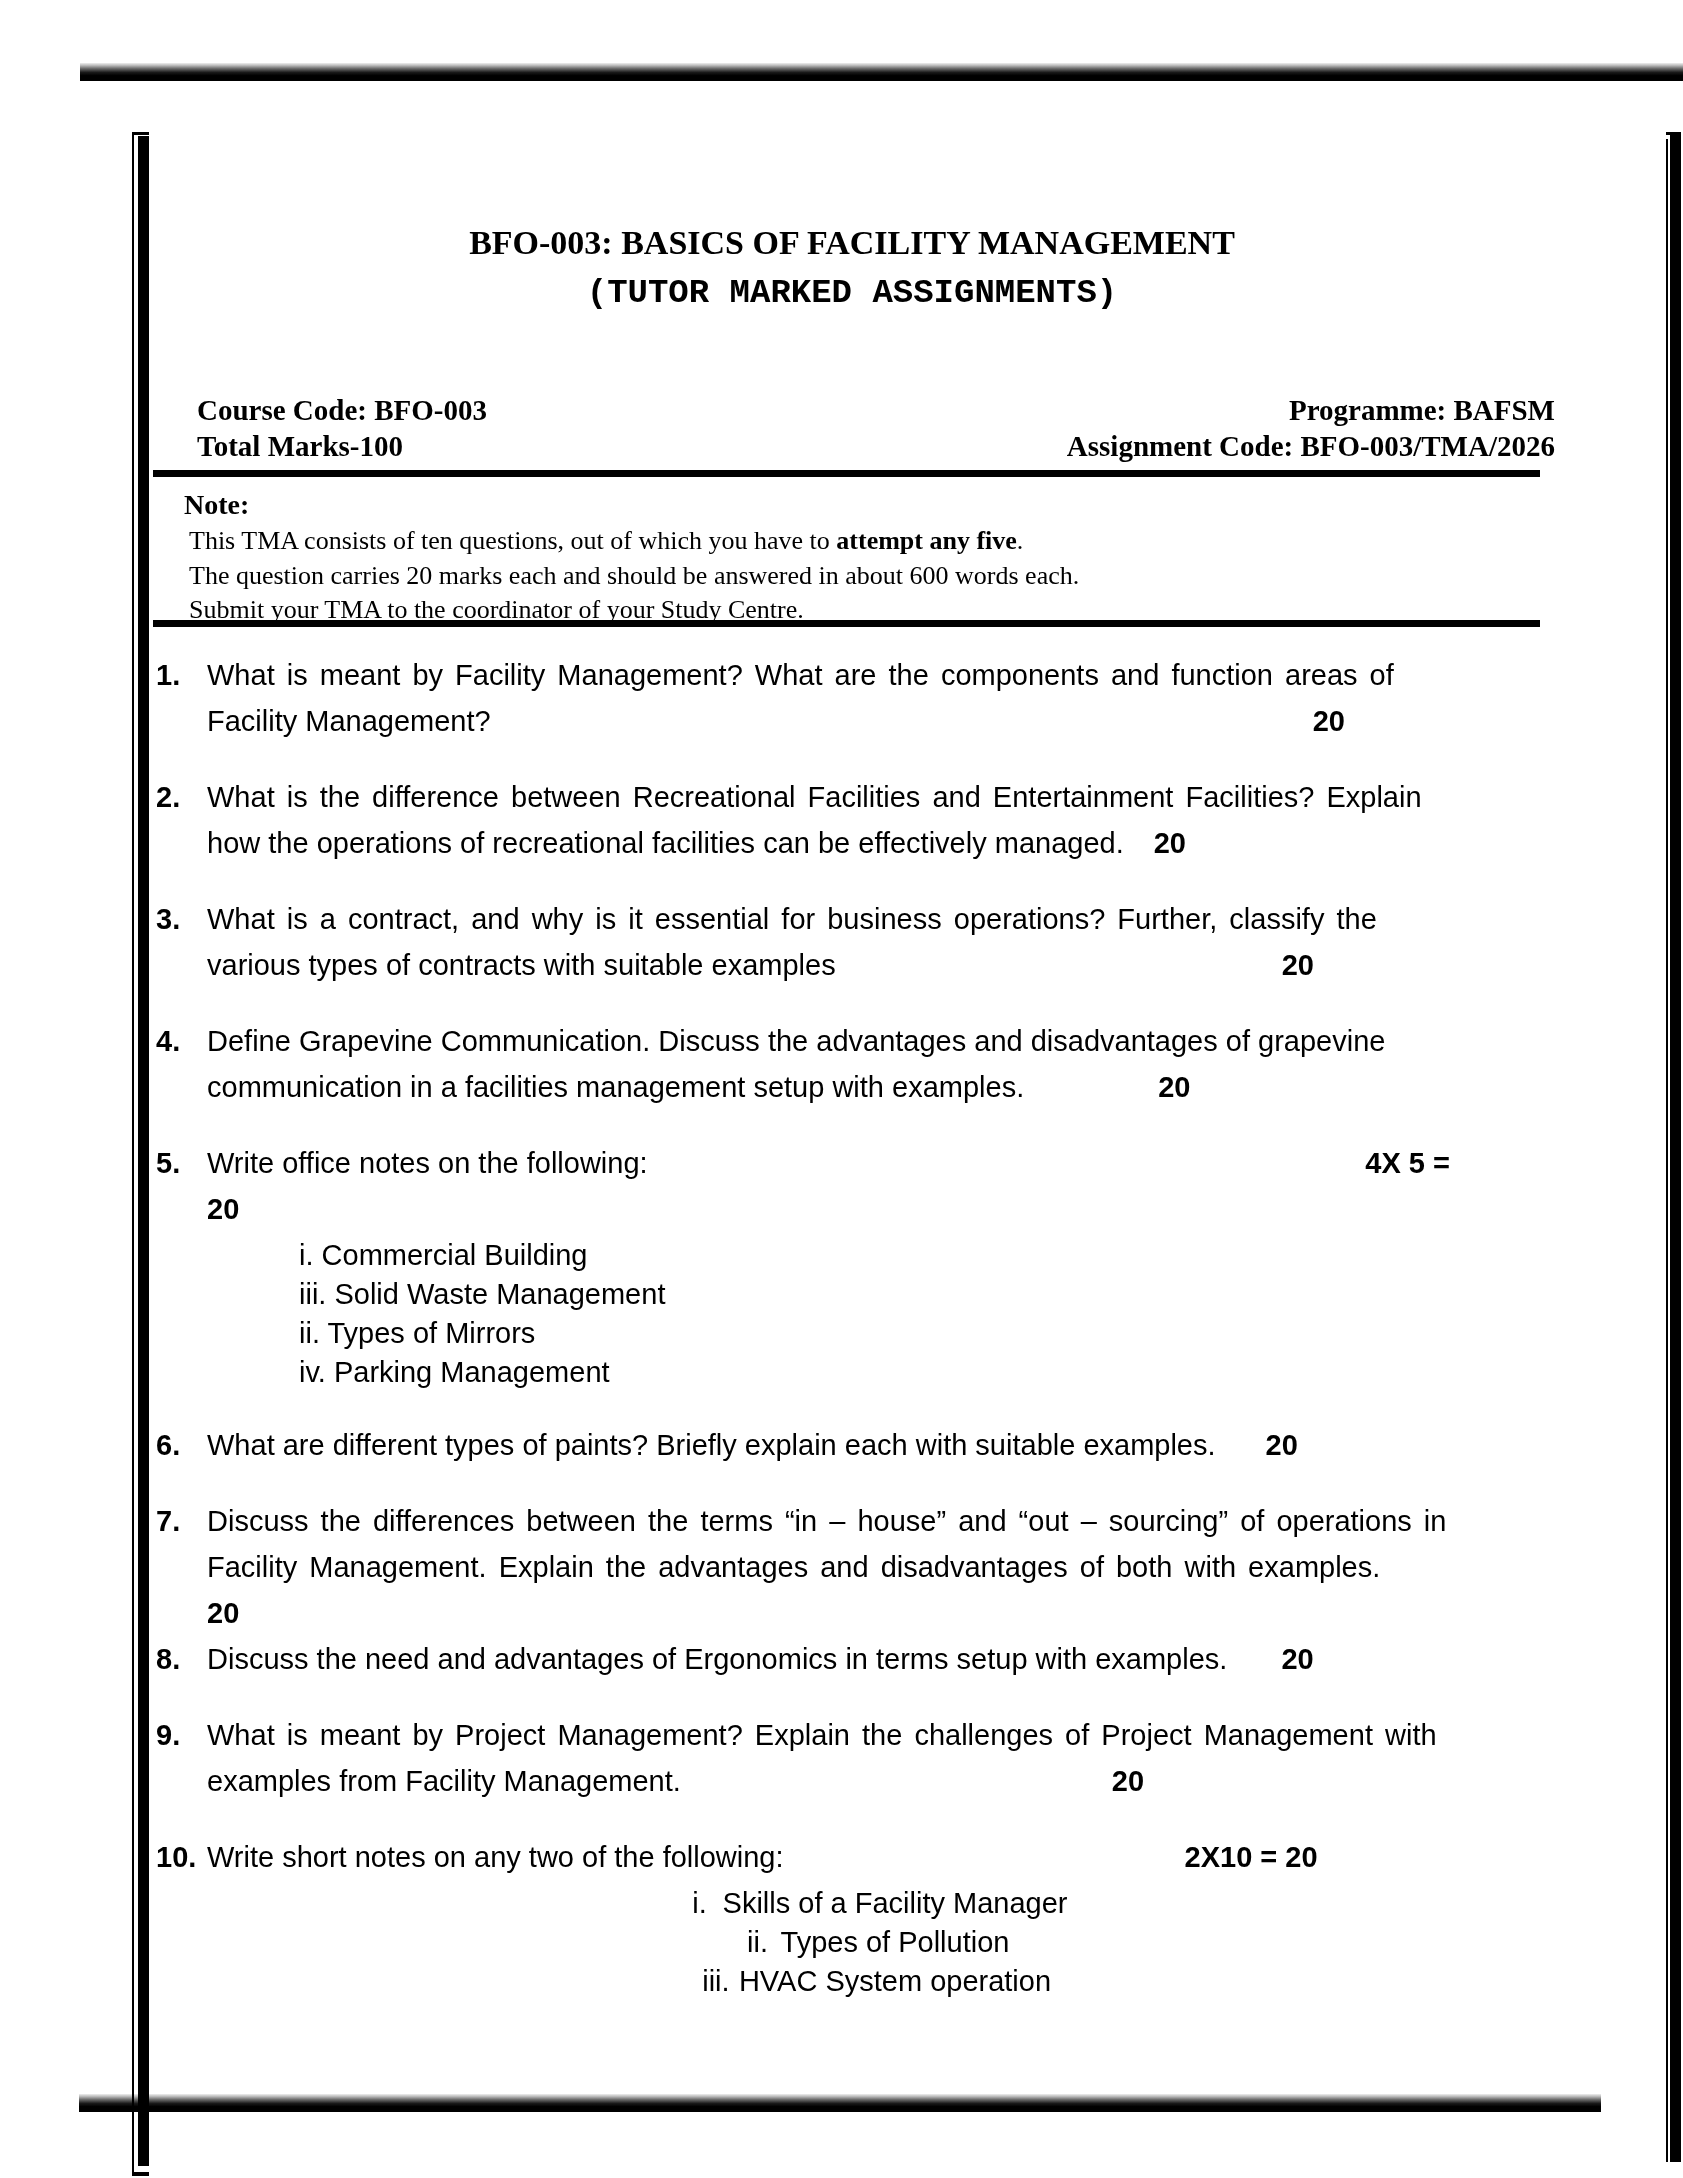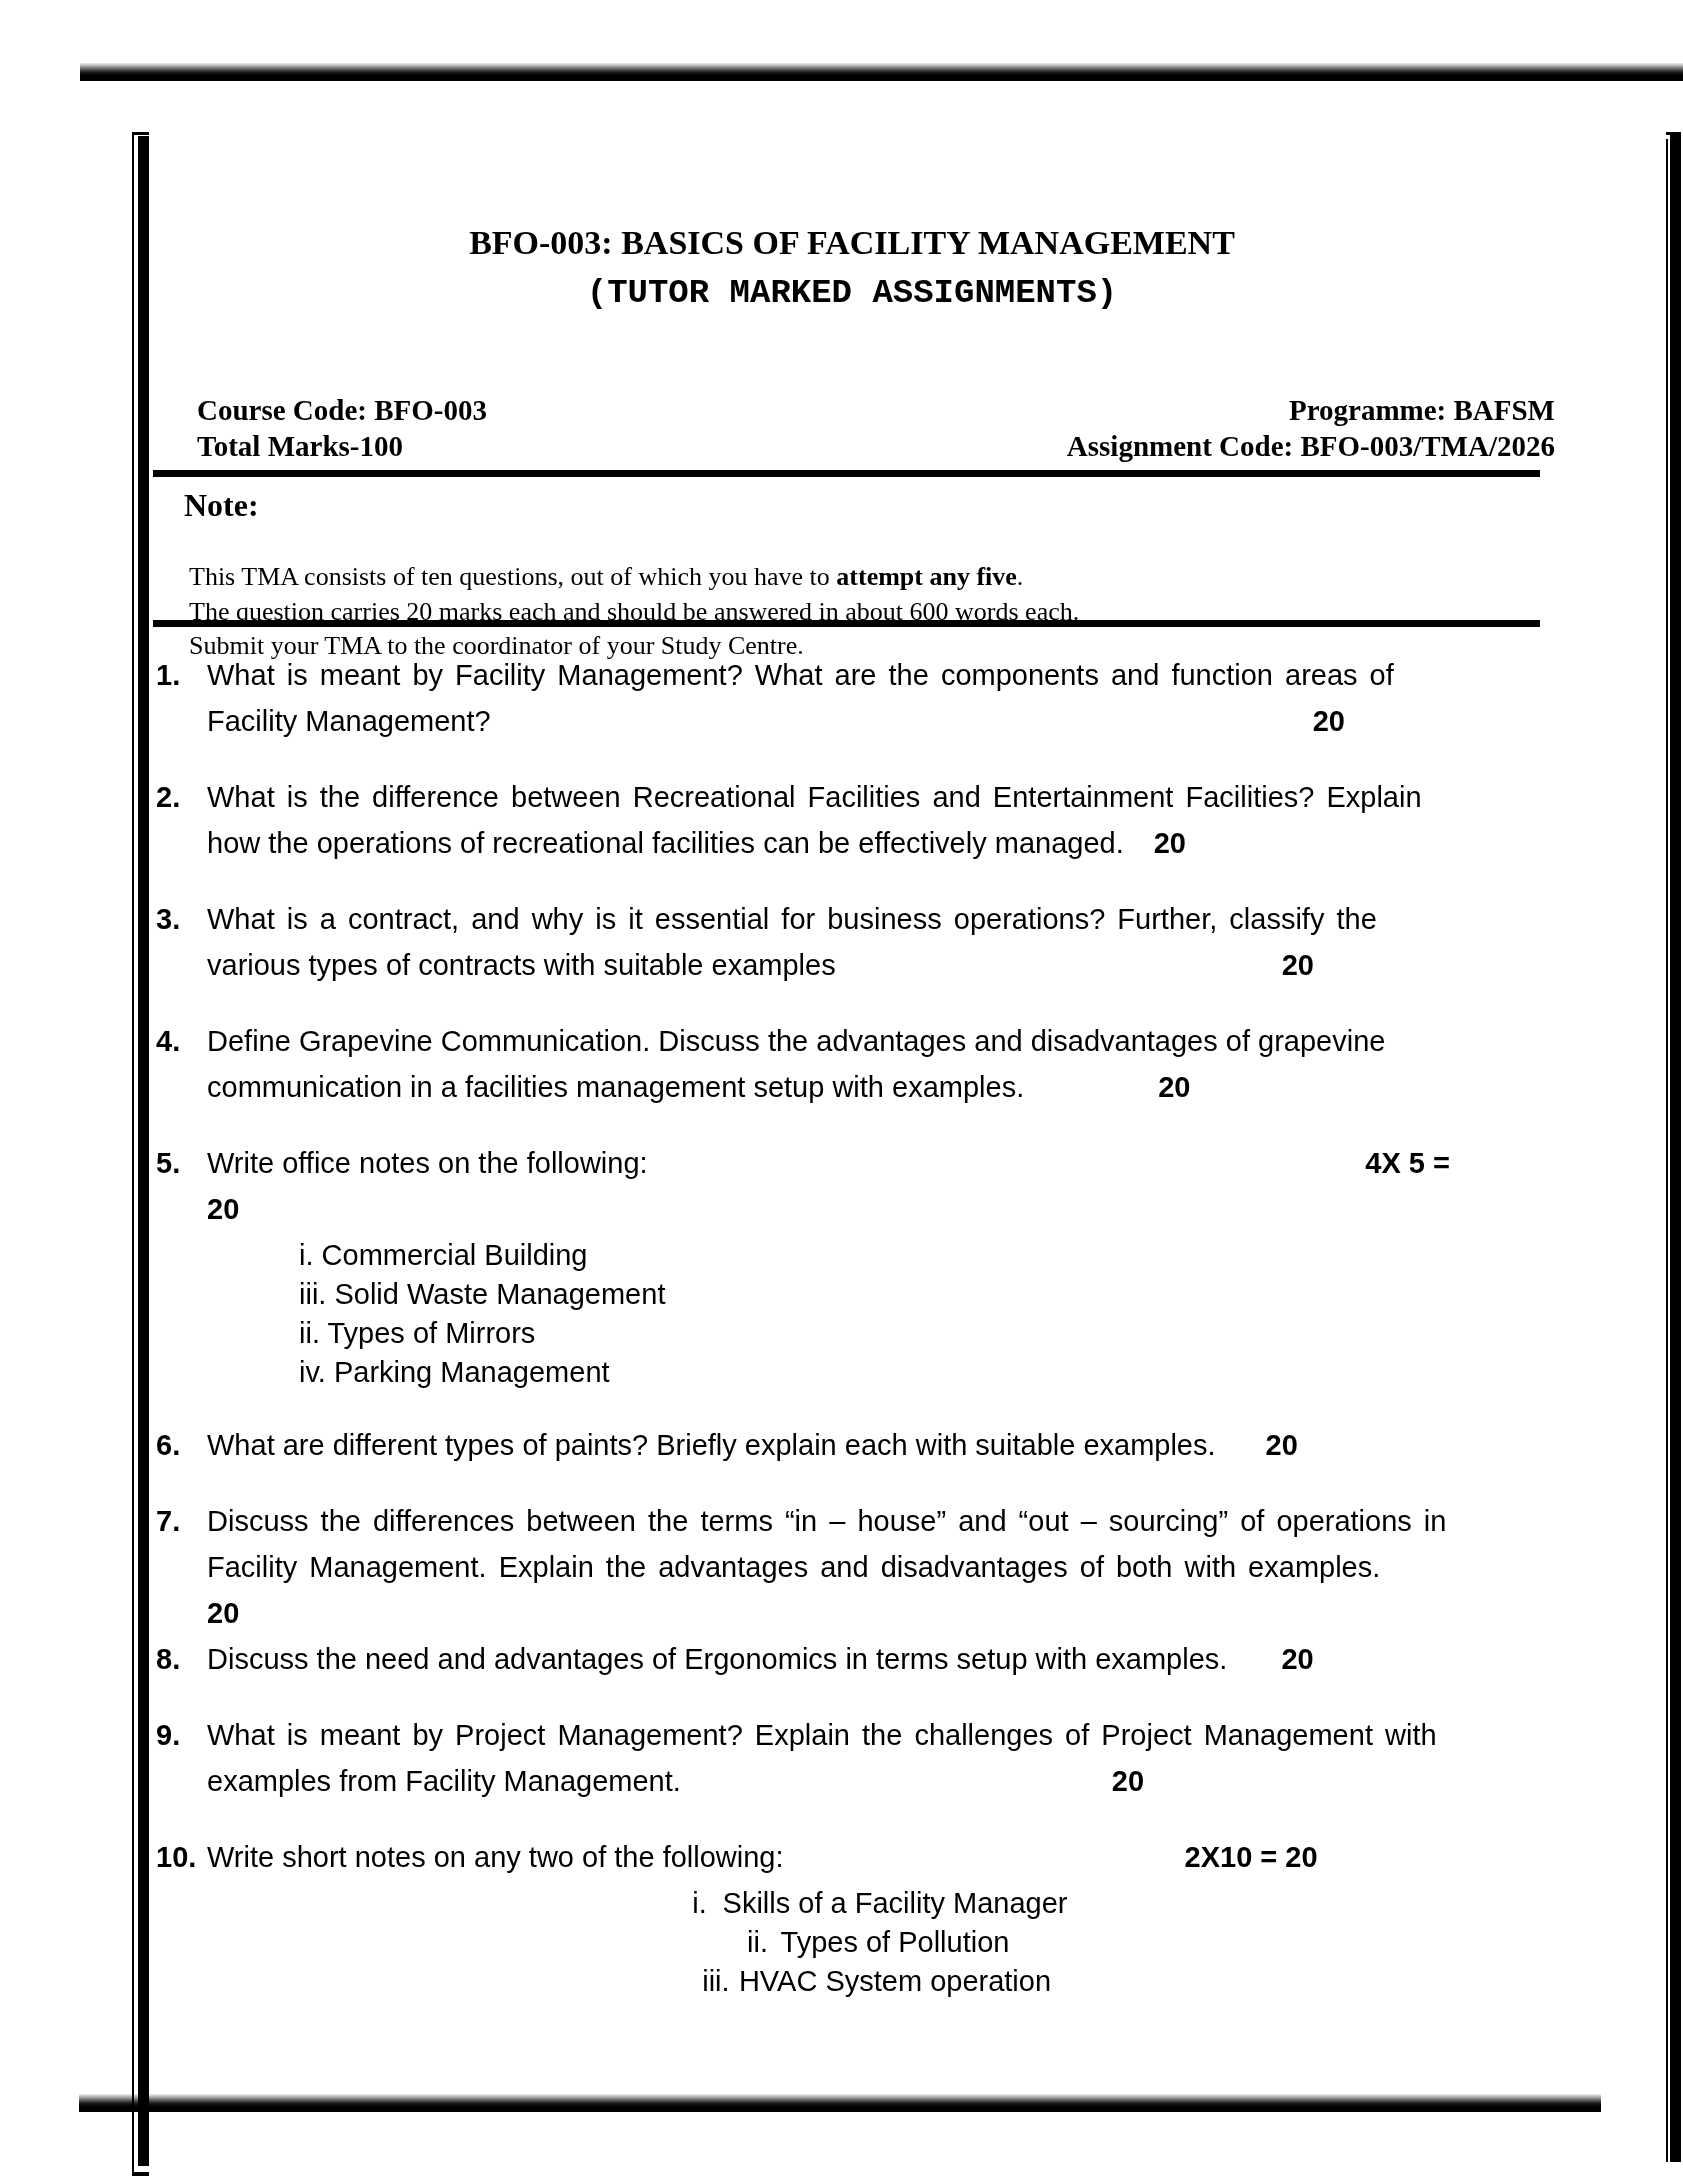--- a/index.html
+++ b/index.html
@@ -28,22 +28,22 @@
   .hrow{position:absolute;left:0;width:1406px;font-family:"Liberation Serif",serif;font-weight:bold;font-size:29px;line-height:40px;}
   .hrow .lcell{position:absolute;left:48px;top:0;white-space:nowrap;}
   .hrow .rcell{position:absolute;right:0;top:0;white-space:nowrap;}
   .row1{top:374px;}
   .row2{top:410px;}
 
   .rule{position:absolute;left:4px;width:1387px;height:7px;background:#000;}
   .rule1{top:454px;}
   .rule2{top:604px;}
 
-  .note-h{position:absolute;left:35px;top:472px;font-family:"Liberation Serif",serif;font-weight:bold;font-size:32px;line-height:34px;}
-  .note-l{position:absolute;left:40px;font-family:"Liberation Serif",serif;font-size:26px;line-height:34px;white-space:nowrap;margin-top:36px;}
+  .note-h{position:absolute;left:35px;top:472px;font-family:"Liberation Serif",serif;font-weight:bold;font-size:28px;line-height:34px;}
+  .note-l{position:absolute;left:40px;font-family:"Liberation Serif",serif;font-size:26px;line-height:34px;white-space:nowrap;}
   .nl1{top:508px;}
   .nl2{top:543px;}
   .nl3{top:577px;}
   .note-l b{font-weight:bold;}
 
   .questions{position:absolute;left:0;top:636px;width:1518px;font-family:"Liberation Sans","DejaVu Sans",sans-serif;font-size:29px;line-height:46px;}
   .q{position:relative;margin-bottom:30px;}
   .q7{margin-bottom:0;}
   .qnum{position:absolute;left:7px;top:0;font-weight:bold;}
   .qbody{margin-left:58px;width:1243px;}

